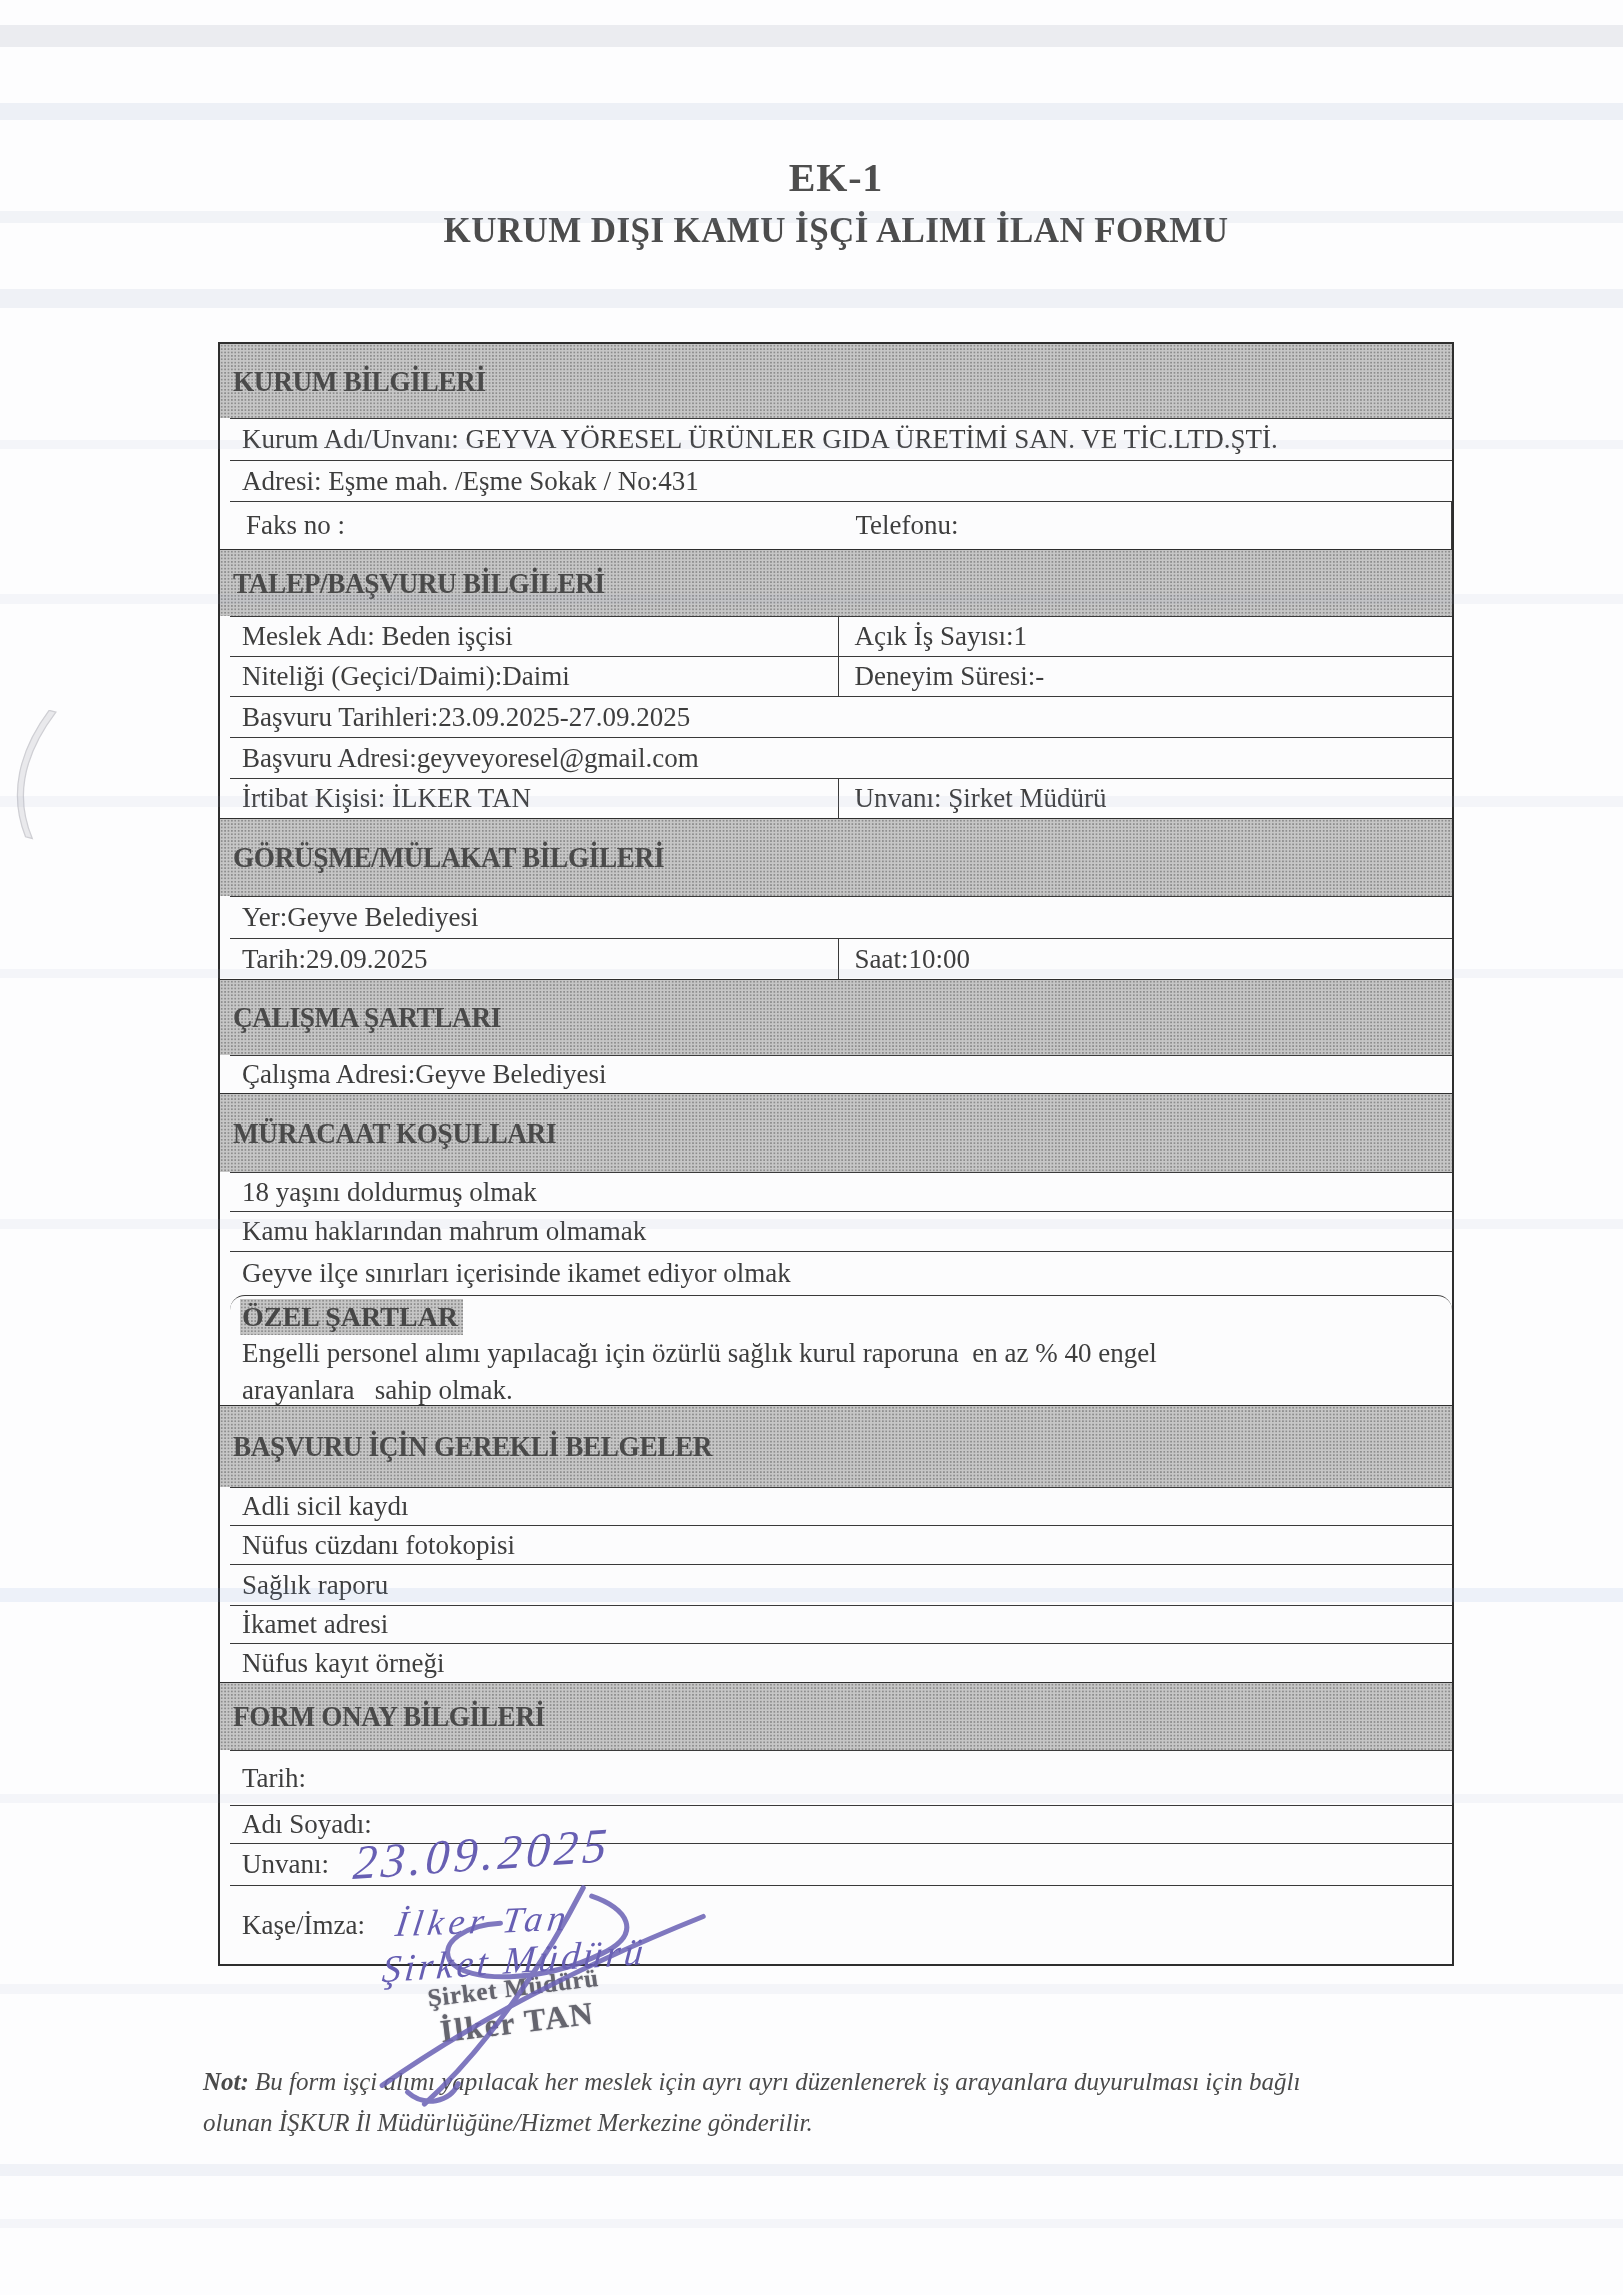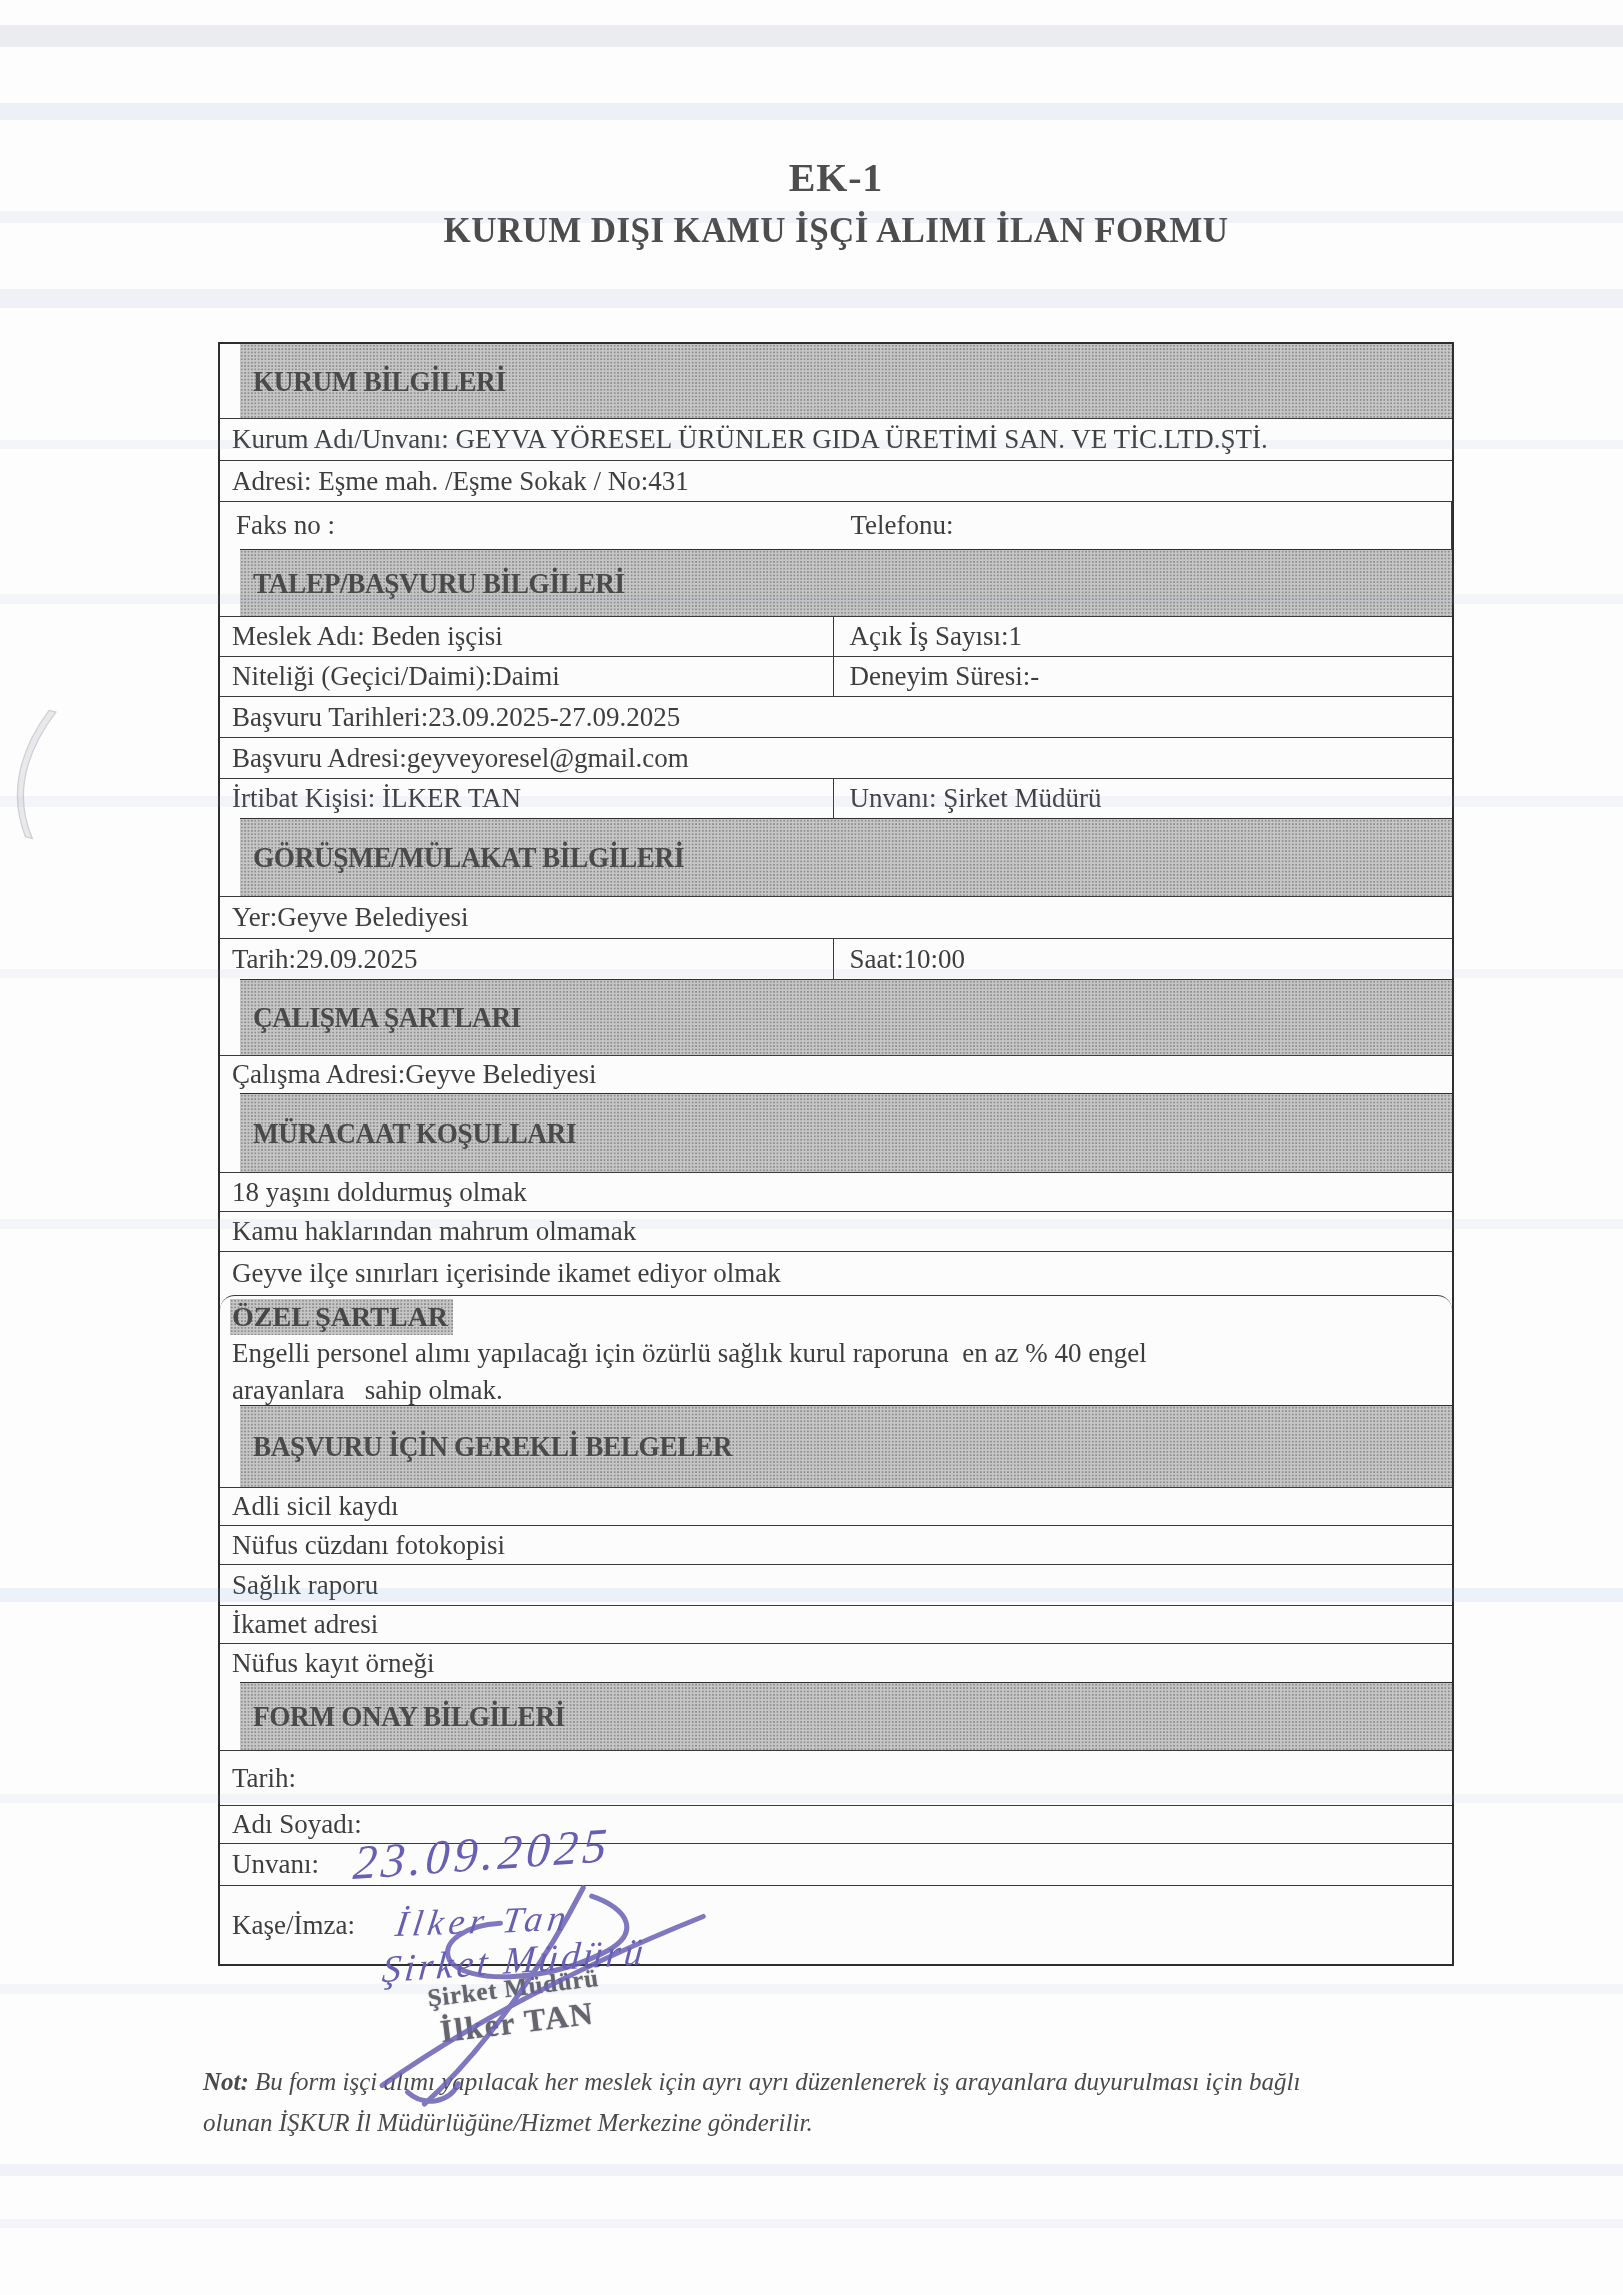--- a/index.html
+++ b/index.html
@@ -28,29 +28,30 @@
     position:absolute; left:218px; top:342px; width:1236px;
     border:2.5px solid #2e2e2e; background:#fcfcfd; z-index:2;
   }
   .band {
     display:flex; align-items:center;
     padding-left:12.7px;
     background-color:#c6c6c6;
     background-image: radial-gradient(circle, #8d8d8d 0.9px, rgba(0,0,0,0) 0.9px);
     background-size:3.4px 3.4px;
     border-top:1.7px solid #2e2e2e;
-    font-weight:bold; font-size:29px; color:#4a4a4a;margin-left:20px;
+    font-weight:bold; font-size:29px; color:#4a4a4a;
   }
   .band > span { display:inline-block; transform:scaleX(0.94); transform-origin:left center; letter-spacing:-0.4px; }
   .tbl > :first-child { border-top:none; }
   .row {
     display:flex; align-items:stretch;
     border-top:1.7px solid #3a3a3a;
     font-size:27px; color:#3e3e3e;
     white-space:pre-wrap;
+    margin-left:10px;
   }
   .cell { display:flex; align-items:center; padding-left:12px; }
   .cell.full { width:100%; }
   .cell.lc { width:49.8%; border-right:1.7px solid #3a3a3a; }
   .cell.rc { flex:1; padding-left:16px; }
   .special { flex-direction:column; align-items:flex-start; padding:3.4px 12px 5px;border-radius:15px; }
   .ozel-hl {
     font-weight:bold; font-size:28px; color:#474747;
     background-color:#c6c6c6;
     background-image: radial-gradient(circle, #8d8d8d 0.9px, rgba(0,0,0,0) 0.9px);

